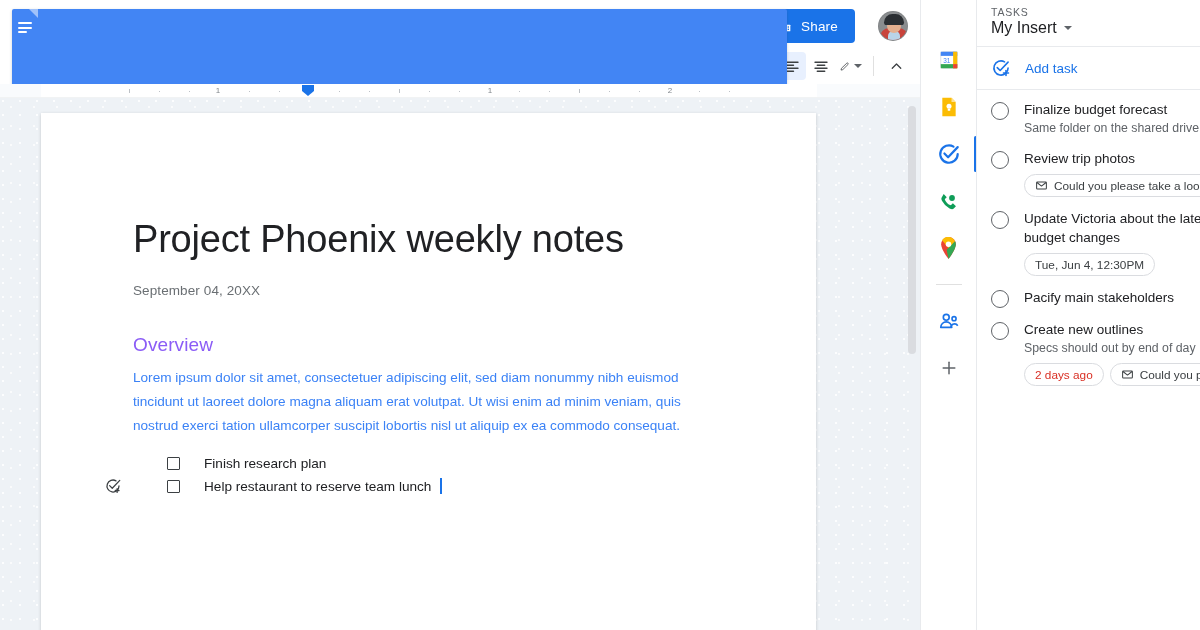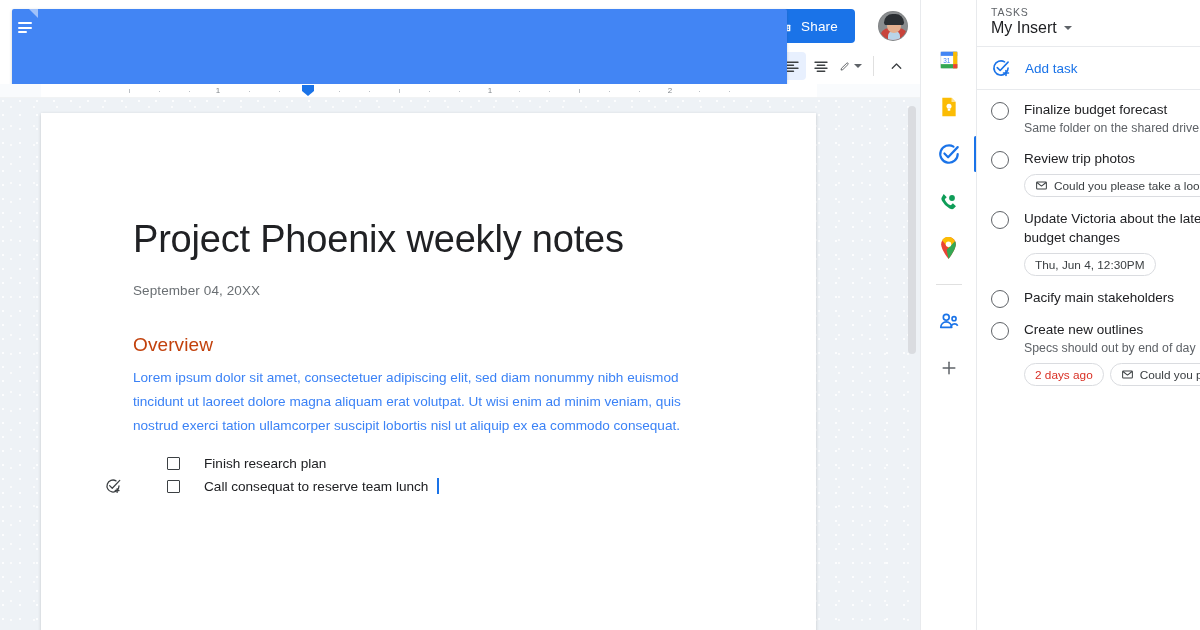--- a/index.html
+++ b/index.html
@@ -165,21 +165,21 @@
   }
   .page-inner { padding: 105px 92px 0 92px; }
   .doc-h1 {
     font-size: 38px; font-weight: 400; color: #202124;
     letter-spacing: -0.2px; line-height: 1.15;
   }
   .doc-date {
     font-size: 13.5px; color: #6a6f73; margin-top: 21px; letter-spacing: .1px;
   }
   .doc-h2 {
-    font-size: 19px; font-weight: 400; color: #c2410c;
+    font-size: 19px; font-weight: 400; color: #8b5cf6;
     margin-top: 36px; letter-spacing: .1px;
   }
   .doc-p {
     font-size: 13.6px; color: #3b82f6; line-height: 24px;
     margin-top: 10px; max-width: 580px;
   }
   .todo-list { margin-top: 14px; }
   .todo-row {
     display: flex; align-items: center; gap: 8px;
     height: 23px; position: relative;
@@ -552,21 +552,21 @@
             <div class="todo-row">
               <span class="todo-assign">
                 <svg width="18" height="18" viewBox="0 0 24 24" fill="none" stroke="#3c4043" stroke-width="1.7" stroke-linecap="round" stroke-linejoin="round">
                     <path d="M20 12a8 8 0 1 1-4-6.9"></path>
                     <polyline points="7.5,11.5 11,15 21,4.5"></polyline>
                     <line x1="17.5" y1="15.5" x2="17.5" y2="20.5"></line>
                     <line x1="15" y1="18" x2="20" y2="18"></line>
                   </svg>
               </span>
               <span class="todo-box"></span>
-              <span class="todo-txt">Call consequat to reserve team lunch</span>
+              <span class="todo-txt">Help restaurant to reserve team lunch</span>
                 <span class="caret-bar"></span>
             </div>
           </div>
         </div>
       </div>
 
       <div class="vscroll">
         <div class="thumb"></div>
       </div>
     </div>
@@ -680,21 +680,21 @@
           </div>
         </div>
       </div>
 
       <div class="task">
         <span class="task-check"></span>
         <div class="task-body">
           <div class="task-title">Update Victoria about the latest budget changes</div>
           <div class="chips">
             <span class="chip">
-              <span class="ctxt">Thu, Jun 4, 12:30PM</span>
+              <span class="ctxt">Tue, Jun 4, 12:30PM</span>
             </span>
           </div>
         </div>
 
       </div>
 
       <div class="task">
         <span class="task-check"></span>
         <div class="task-body">
           <div class="task-title">Pacify main stakeholders</div>

